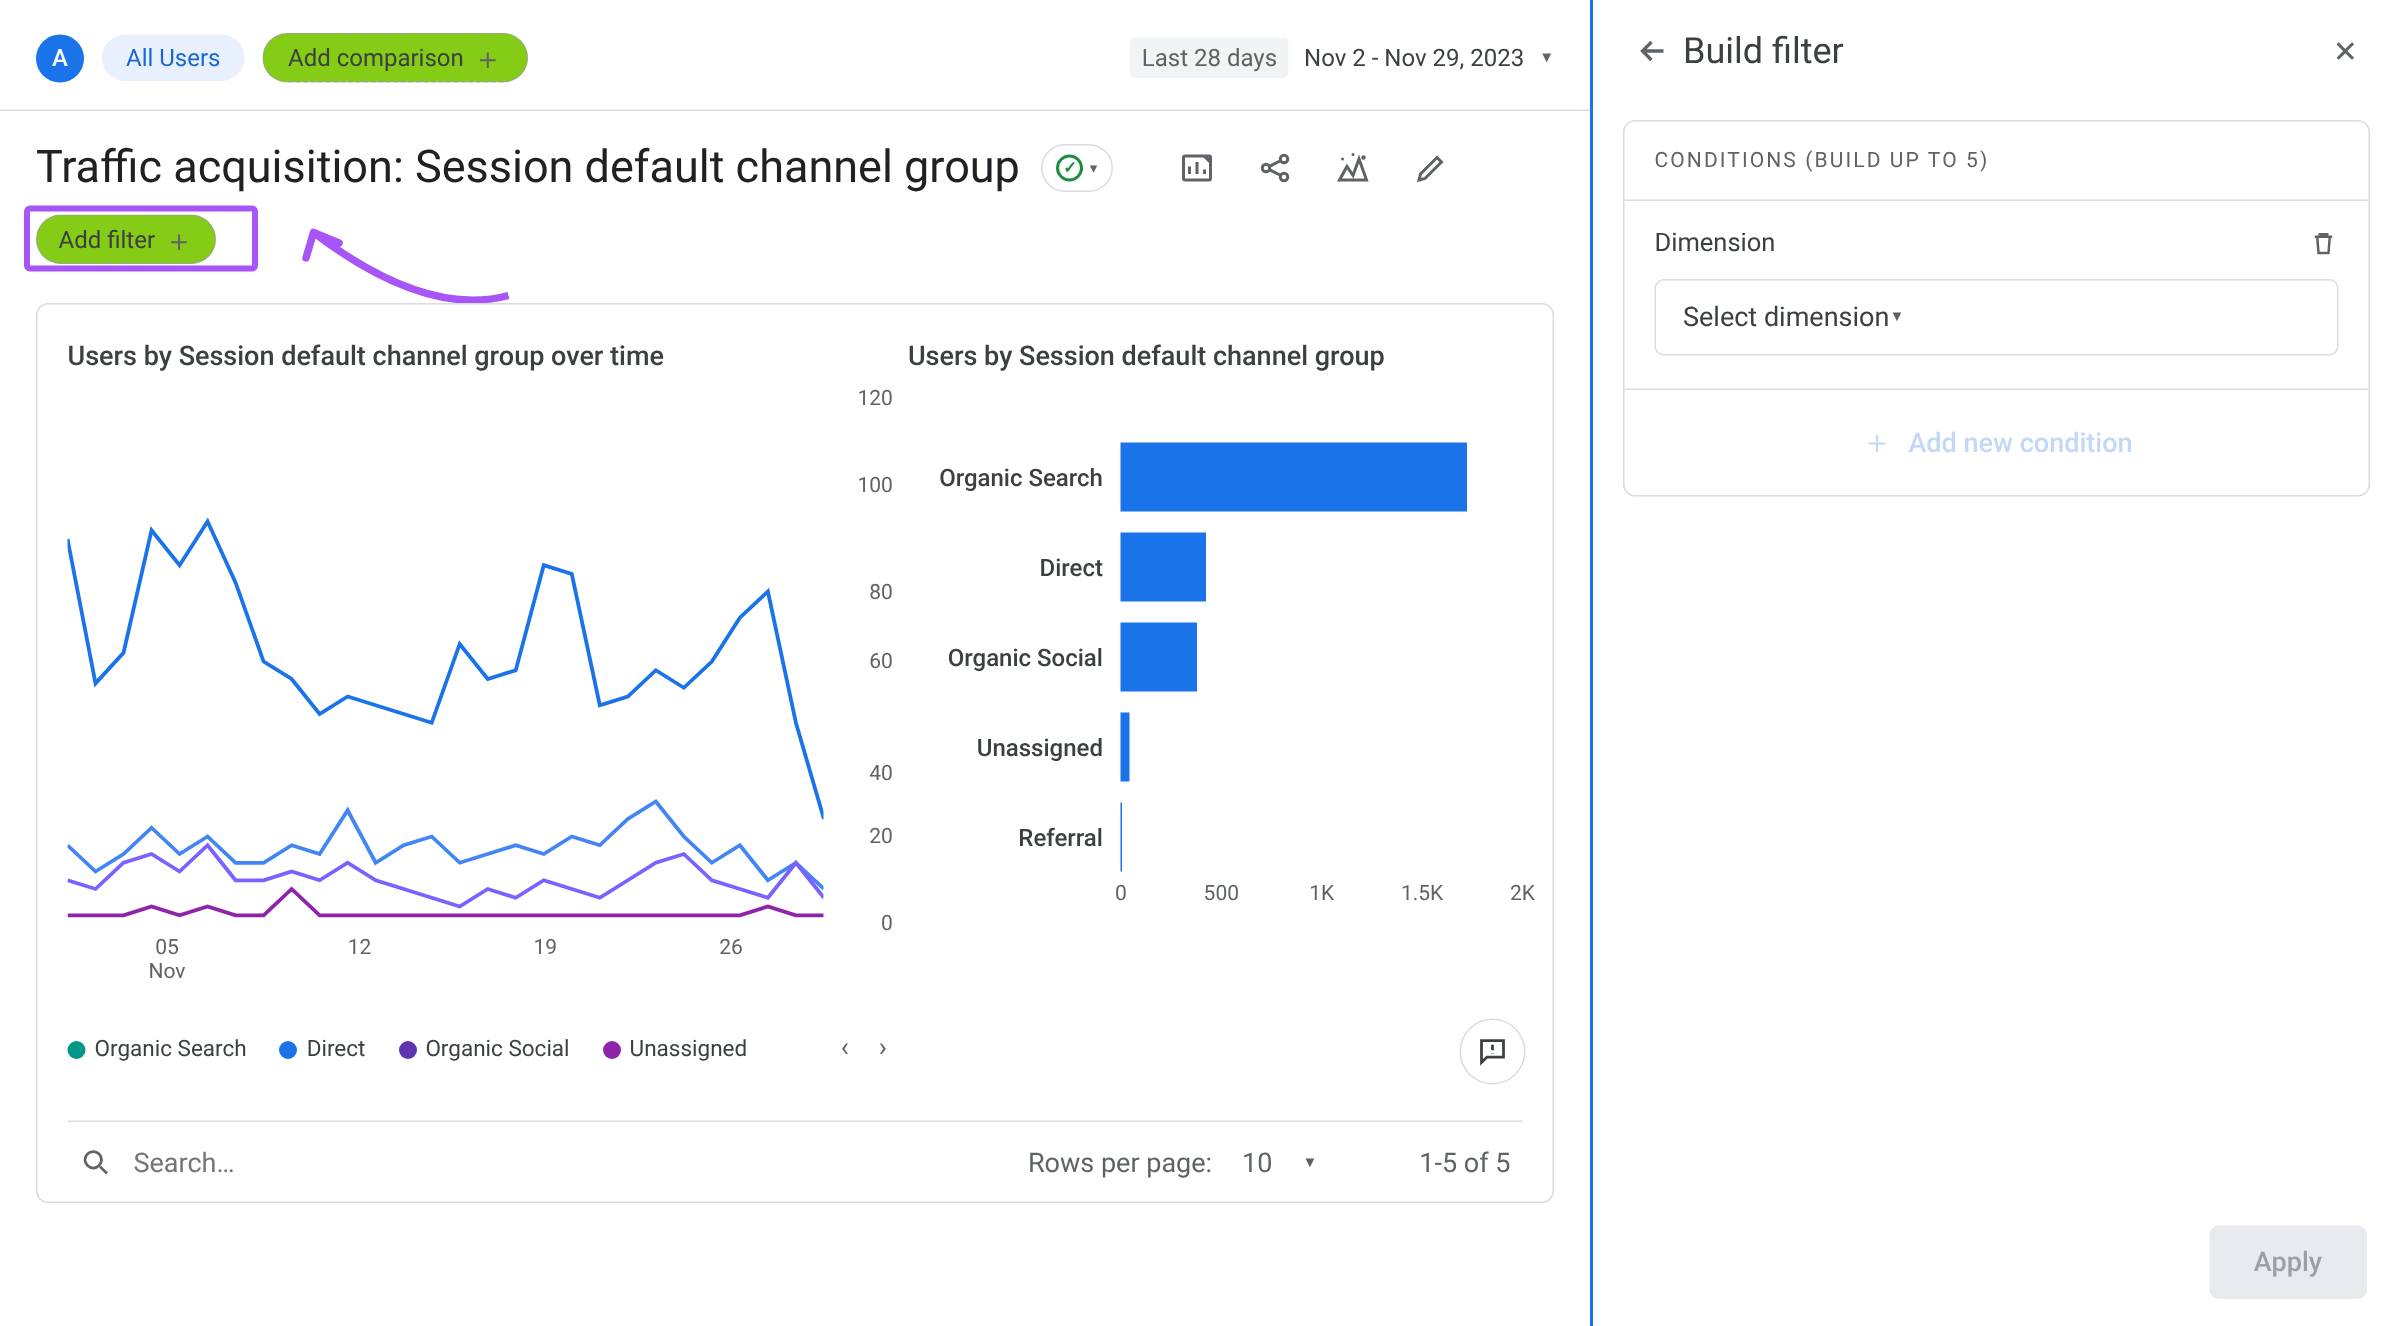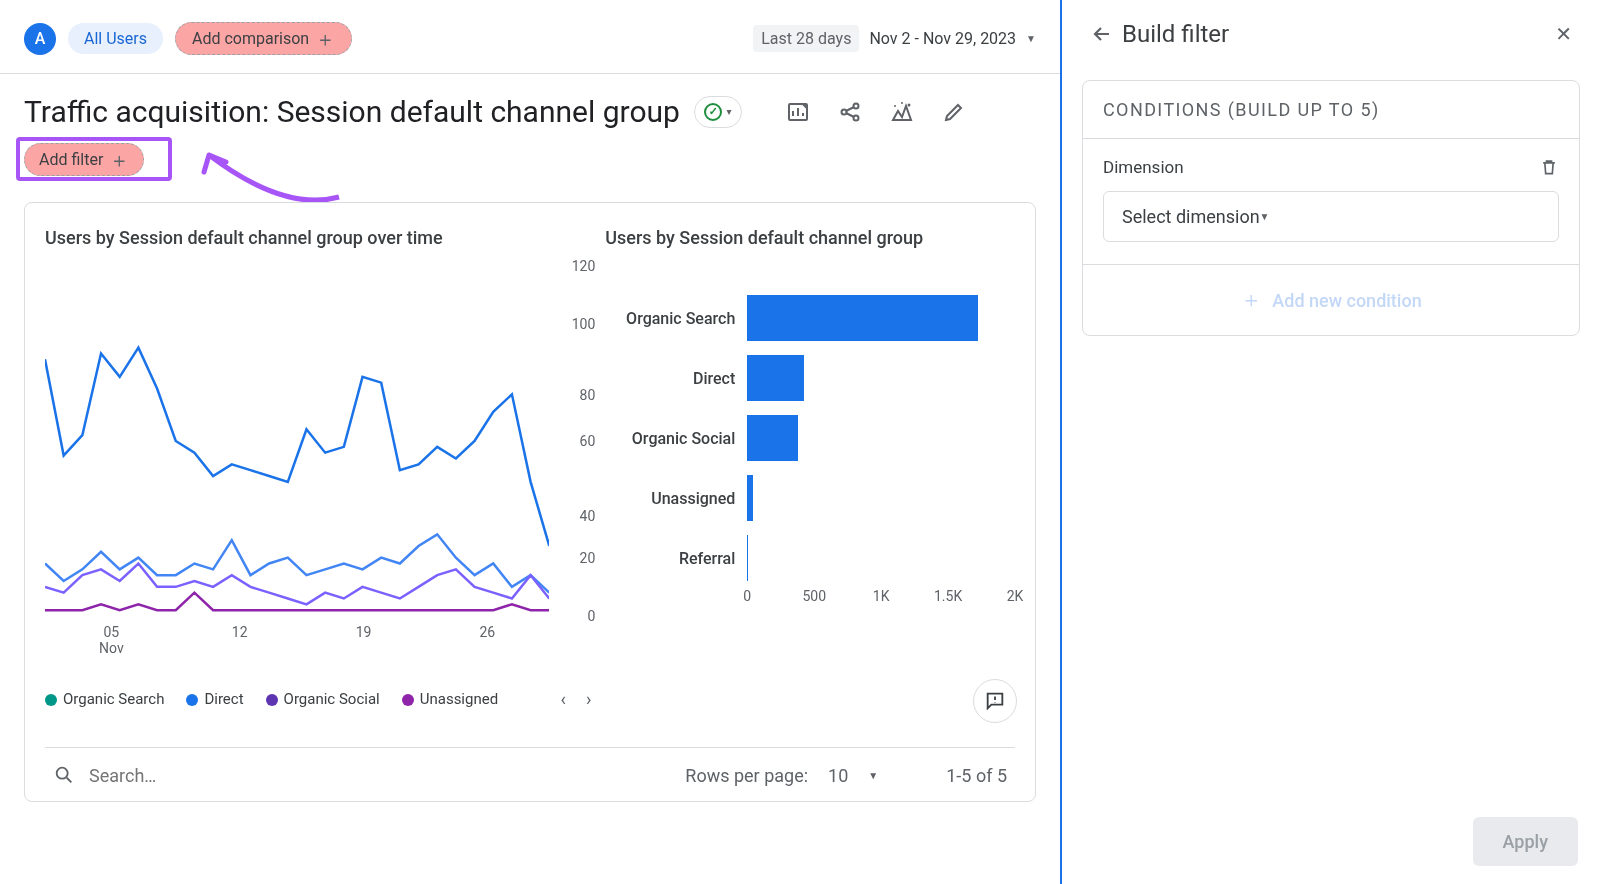--- a/index.html
+++ b/index.html
@@ -4,21 +4,21 @@
 <style>
 *{box-sizing:border-box;margin:0;padding:0;font-family:Roboto,Arial,sans-serif}
 body{background:#fff;color:#202124;width:1600px;height:884px;overflow:hidden;position:relative}
 .main{width:1060px;height:884px;float:left;padding:16px 24px 0 24px}
 .side{width:540px;height:884px;float:left;border-left:2px solid #1a73e8;background:#fff;position:relative}
 
 .topbar{display:flex;align-items:center;gap:12px;padding:6px 0 18px 0}
 .circ{width:32px;height:32px;border-radius:50%;background:#1a73e8;color:#fff;display:flex;align-items:center;justify-content:center;font-weight:500;font-size:16px}
 .pill{display:inline-flex;align-items:center;gap:6px;padding:6px 16px;border-radius:18px;font-size:16px;color:#3c4043}
 .pill-light{background:#e8f0fe;color:#1967d2}
-.pill-dash{border:1.5px dashed #9aa0a6;background:#fca5a5}
+.pill-dash{border:1.5px dashed #9aa0a6;background:#84cc16}
 .plus{font-size:20px;font-weight:400;color:#5f6368;line-height:14px}
 .spacer{flex:1}
 .date{display:flex;align-items:center;gap:10px;font-size:16px;color:#3c4043}
 .date .lbl{color:#5f6368;background:#f1f3f4;padding:4px 8px;border-radius:4px}
 .tri{font-size:10px;color:#5f6368}
 .divider{height:1px;background:#dadce0;margin:0 -24px}
 
 .titlerow{display:flex;align-items:center;gap:14px;padding:20px 0 14px 0}
 .title{font-size:30px;font-weight:400;color:#202124}
 .status{width:48px;height:32px;border:1px solid #dadce0;border-radius:16px;display:flex;align-items:center;justify-content:center;gap:4px}
@@ -55,21 +55,21 @@
 .btick{position:absolute;font-size:14px;color:#5f6368;transform:translateX(-50%)}
 .speech{position:absolute;right:18px;bottom:78px;width:44px;height:44px;border:1px solid #dadce0;border-radius:50%;display:flex;align-items:center;justify-content:center;background:#fff}
 
 .footer{border-top:1px solid #dadce0;padding:16px 8px 0 8px;display:flex;align-items:center;gap:14px;color:#5f6368;font-size:18px}
 .footer input{border:none;outline:none;font-size:18px;color:#a21caf;background:transparent}
 .footer .spacer{flex:1}
 
 .shead{display:flex;align-items:center;gap:8px;padding:20px 28px;font-size:24px;color:#3c4043}
 .shead .close{margin-left:auto;font-size:20px;color:#5f6368;cursor:pointer}
 .sbox{margin:12px 20px;border:1px solid #dadce0;border-radius:8px}
-.sbox-h{padding:18px 20px;font-size:18px;letter-spacing:1.4px;color:#5f6368;border-bottom:1px solid #dadce0;text-transform:uppercase}
+.sbox-h{padding:18px 20px;font-size:14px;letter-spacing:1.4px;color:#5f6368;border-bottom:1px solid #dadce0;text-transform:uppercase}
 .sbox-b{padding:18px 20px 22px 20px}
 .dimrow{display:flex;align-items:center;justify-content:space-between;color:#3c4043;font-size:17px;margin-bottom:14px}
 .sel{border:1px solid #dadce0;border-radius:6px;padding:14px 18px;font-size:18px;color:#3c4043;display:flex;align-items:center;cursor:pointer}
 .addcond{display:flex;align-items:center;justify-content:center;gap:10px;font-size:18px;font-weight:500;color:#c3d7f7;padding:20px 0;border-top:1px solid #dadce0;cursor:not-allowed}
 .apply{position:absolute;right:22px;bottom:18px;padding:14px 30px;background:#e8eaed;color:#9aa0a6;border:none;border-radius:6px;font-size:18px;font-weight:500}
 </style>
 </head>
 <body>
 
 <div class="main">

